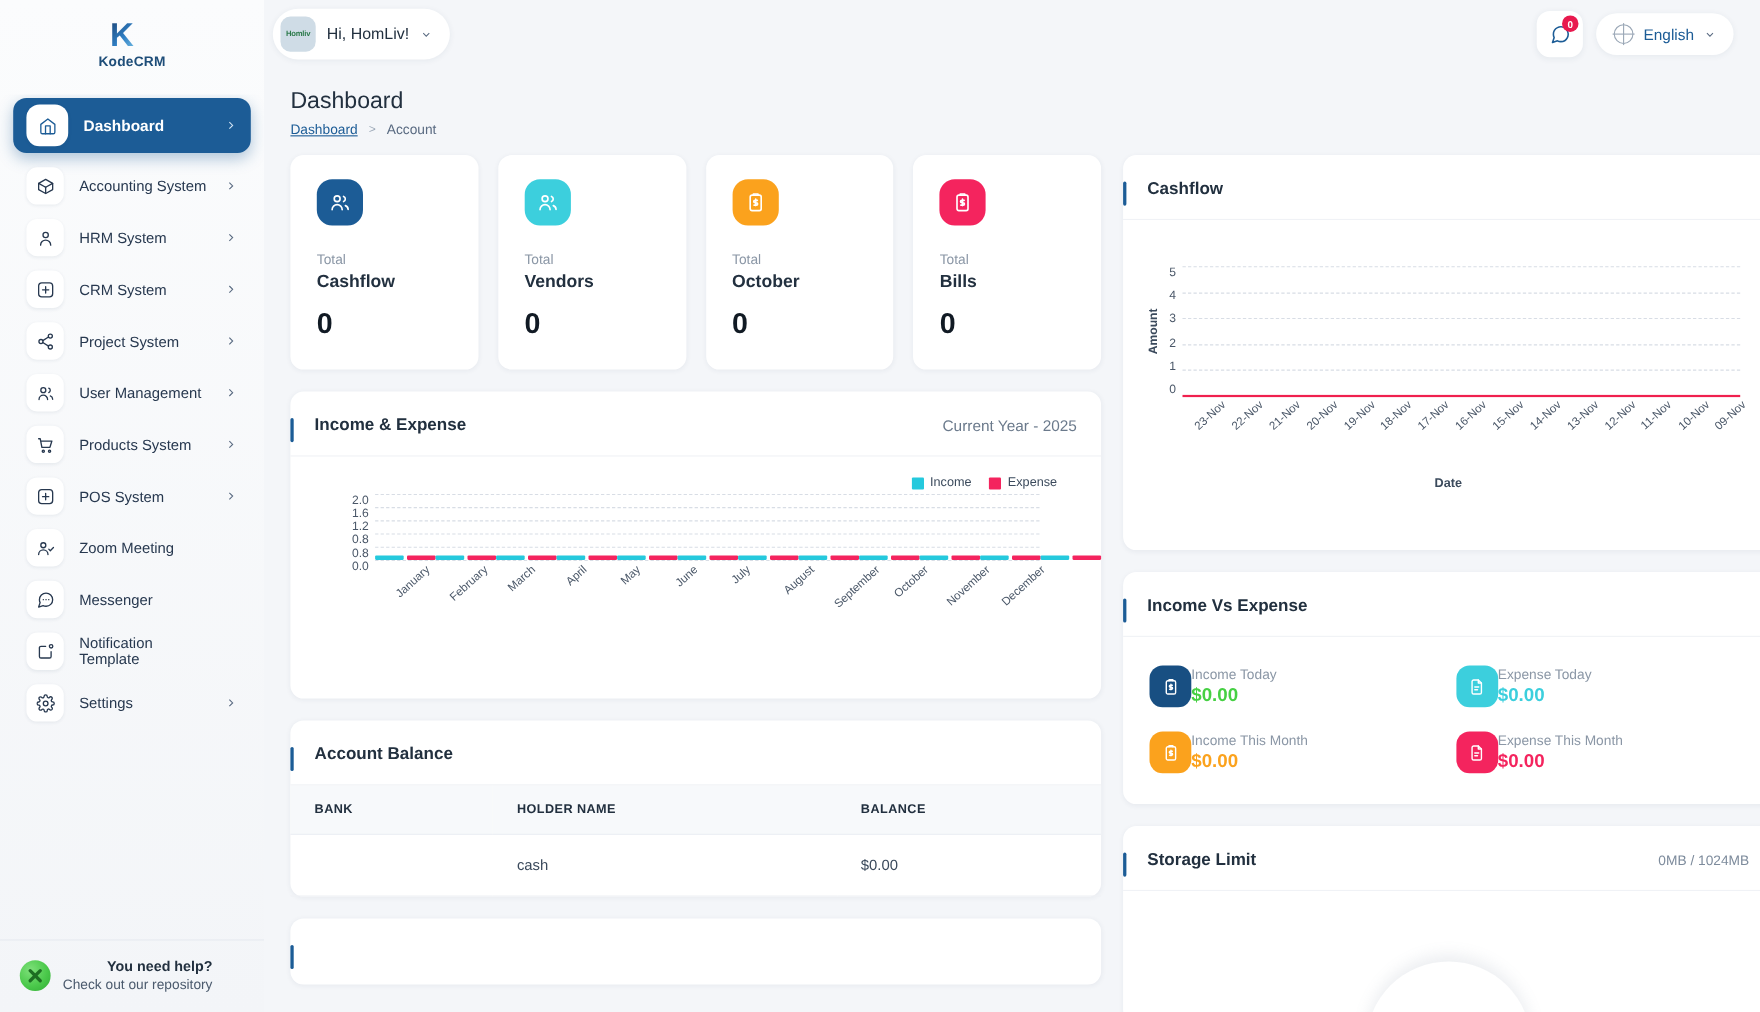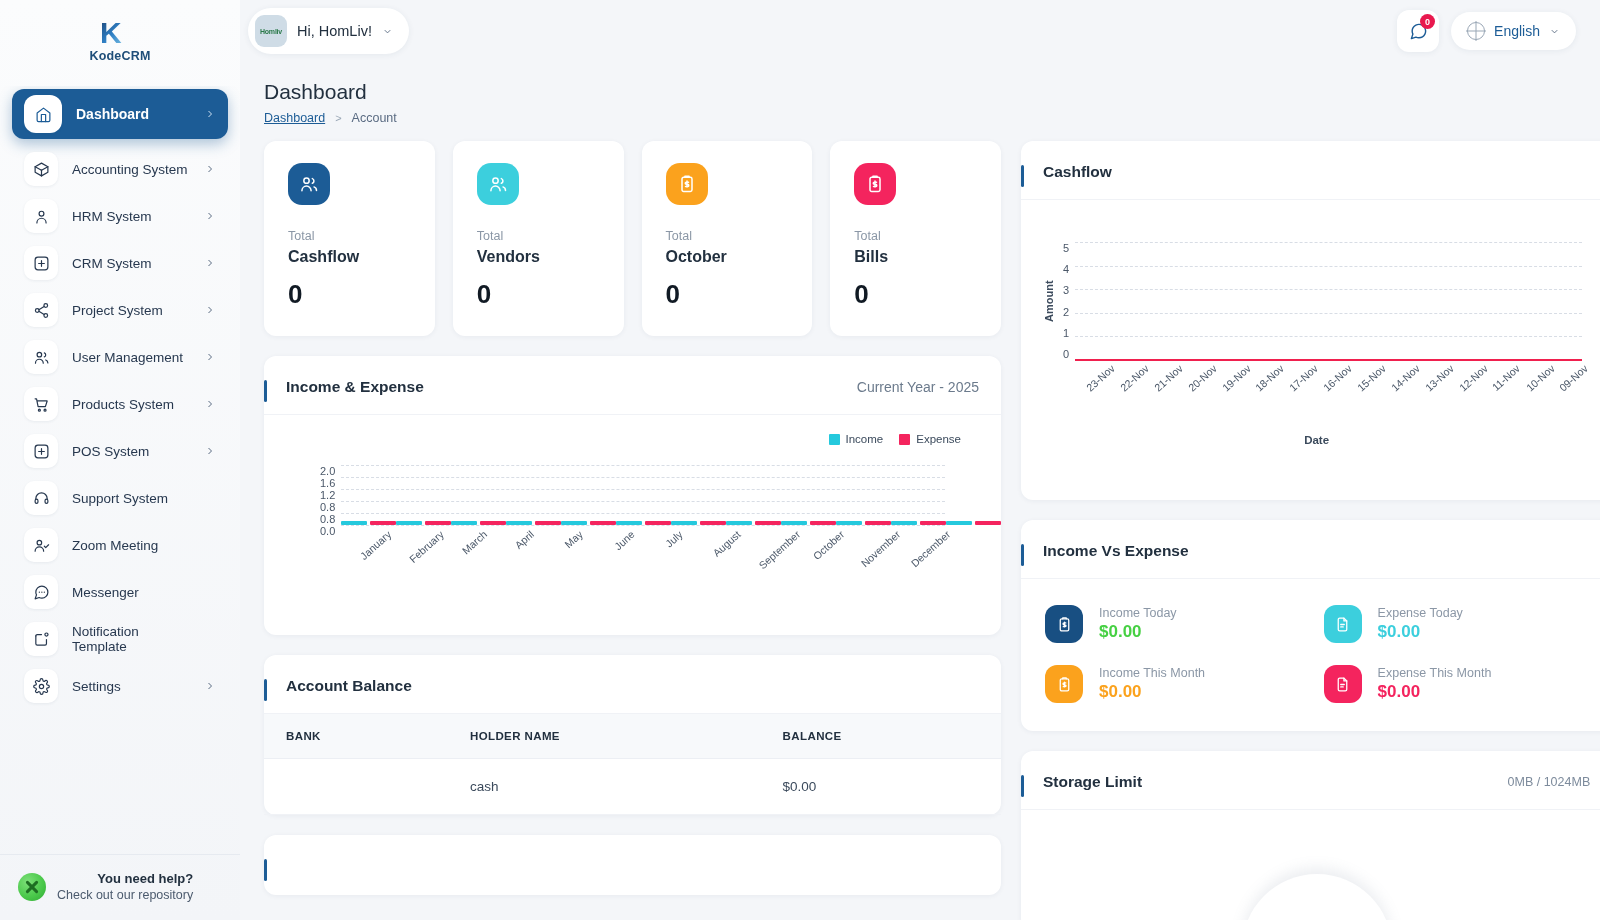--- a/index.html
+++ b/index.html
@@ -108,21 +108,21 @@
   .stats { display:flex; gap:18px; }
   .stat { flex:1; background:#fff; border-radius:12px; box-shadow:0 1px 5px rgba(30,50,90,.06); padding:22px 24px 26px; }
   .stat-ic { width:42px; height:42px; border-radius:14px; display:flex; align-items:center; justify-content:center; }
   .stat-ic svg { width:20px; height:20px; stroke:#fff; fill:none; stroke-width:1.8; stroke-linecap:round; stroke-linejoin:round; }
   .stat-sub { margin-top:24px; font-size:12.5px; color:#8b97a6; }
   .stat-name { margin-top:5px; font-size:16px; font-weight:700; color:#22303f; }
   .stat-val { margin-top:13px; font-size:26px; font-weight:700; color:#111a24; }
 
   
   .chart-body { padding: 18px 22px 12px; }
-  .legend { display:flex; justify-content:flex-end; gap:16px; padding-right:18px; margin-bottom:20px; }
+  .legend { display:flex; justify-content:flex-end; gap:16px; padding-right:18px; margin-bottom:4px; }
   .legend-item { display:flex; align-items:center; gap:6px; font-size:11.5px; color:#3b4a5c; }
   .legend-sw { width:11px; height:11px; border-radius:1px; }
 
   .plot { display:flex; }
   .y-axis-title { writing-mode: vertical-rl; transform: rotate(180deg); font-size:11px; font-weight:700; color:#3b4a5c;
                   display:flex; align-items:center; justify-content:center; }
   .y-ticks { display:flex; flex-direction:column; justify-content:space-between; font-size:11px; color:#4a5768; text-align:right; padding-right:6px; }
   .grid-area { flex:1; position:relative; }
   .gridline { position:absolute; left:0; right:0; height:0; border-top:1px dashed #d8dde5; }
   .zero-line { position:absolute; left:0; right:0; height:2px; background:#f0204e; }
@@ -135,21 +135,21 @@
   .bar { width:26px; height:4px; border-radius:1px; }
 
   
   .tbl { width:100%; border-collapse:collapse; }
   .tbl th { text-align:left; font-size:11.5px; font-weight:700; color:#22303f; letter-spacing:.4px;
             padding:16px 22px; background:#f7f9fb; border-bottom:1px solid #eceff4; }
   .tbl td { font-size:13.5px; color:#3b4a5c; padding:20px 22px; border-bottom:1px solid #f0f2f6; }
 
   
   .ive-body { padding: 26px 24px 28px; display:grid; grid-template-columns: 1fr 1fr; row-gap: 22px; column-gap: 14px; }
-  .ive { display:flex; align-items:center; gap:16px; }
+  .ive { display:flex; align-items:center; gap:0; }
   .ive-ic { width:38px; height:38px; flex:0 0 38px; border-radius:12px; display:flex; align-items:center; justify-content:center; }
   .ive-ic svg { width:17px; height:17px; stroke:#fff; fill:none; stroke-width:1.8; stroke-linecap:round; stroke-linejoin:round; }
   .ive-lbl { font-size:12.5px; color:#8b97a6; }
   .ive-val { font-size:17px; font-weight:700; margin-top:2px; }
 
   .storage-body { height:120px; position:relative; }
   .donut-hint { position:absolute; left:50%; top:64px; transform:translateX(-50%);
                 width:150px; height:150px; border-radius:50%;
                 box-shadow: 0 -6px 14px rgba(120,135,155,.14); }
   .bottom-card { margin-top:20px; height:60px; }
@@ -263,31 +263,20 @@
     <span class="ic">
             <svg viewBox="0 0 24 24">
               <rect x="3" y="3" width="18" height="18" rx="4"></rect>
               <path d="M12 8v8M8 12h8"></path>
             </svg>
           </span>
     <span class="lbl">POS System</span>
     <svg class="chev" viewBox="0 0 24 24">
             <polyline points="9 18 15 12 9 6"></polyline>
           </svg>
-  </div>
-  <div class="nav-item">
-    <span class="ic">
-            <svg viewBox="0 0 24 24">
-              <path d="M4 13v-1a8 8 0 0 1 16 0v1"></path>
-              <rect x="3" y="13" width="4" height="6" rx="2"></rect>
-              <rect x="17" y="13" width="4" height="6" rx="2"></rect>
-            </svg>
-          </span>
-    <span class="lbl">Support System</span>
-    <span style="width:12px"></span>
   </div>
   <div class="nav-item">
     <span class="ic">
             <svg viewBox="0 0 24 24">
               <circle cx="9" cy="8" r="3.2"></circle>
               <path d="M3 20a6 6 0 0 1 12 0"></path>
               <polyline points="16 13 18 15 22 11"></polyline>
             </svg>
           </span>
     <span class="lbl">Zoom Meeting</span>

